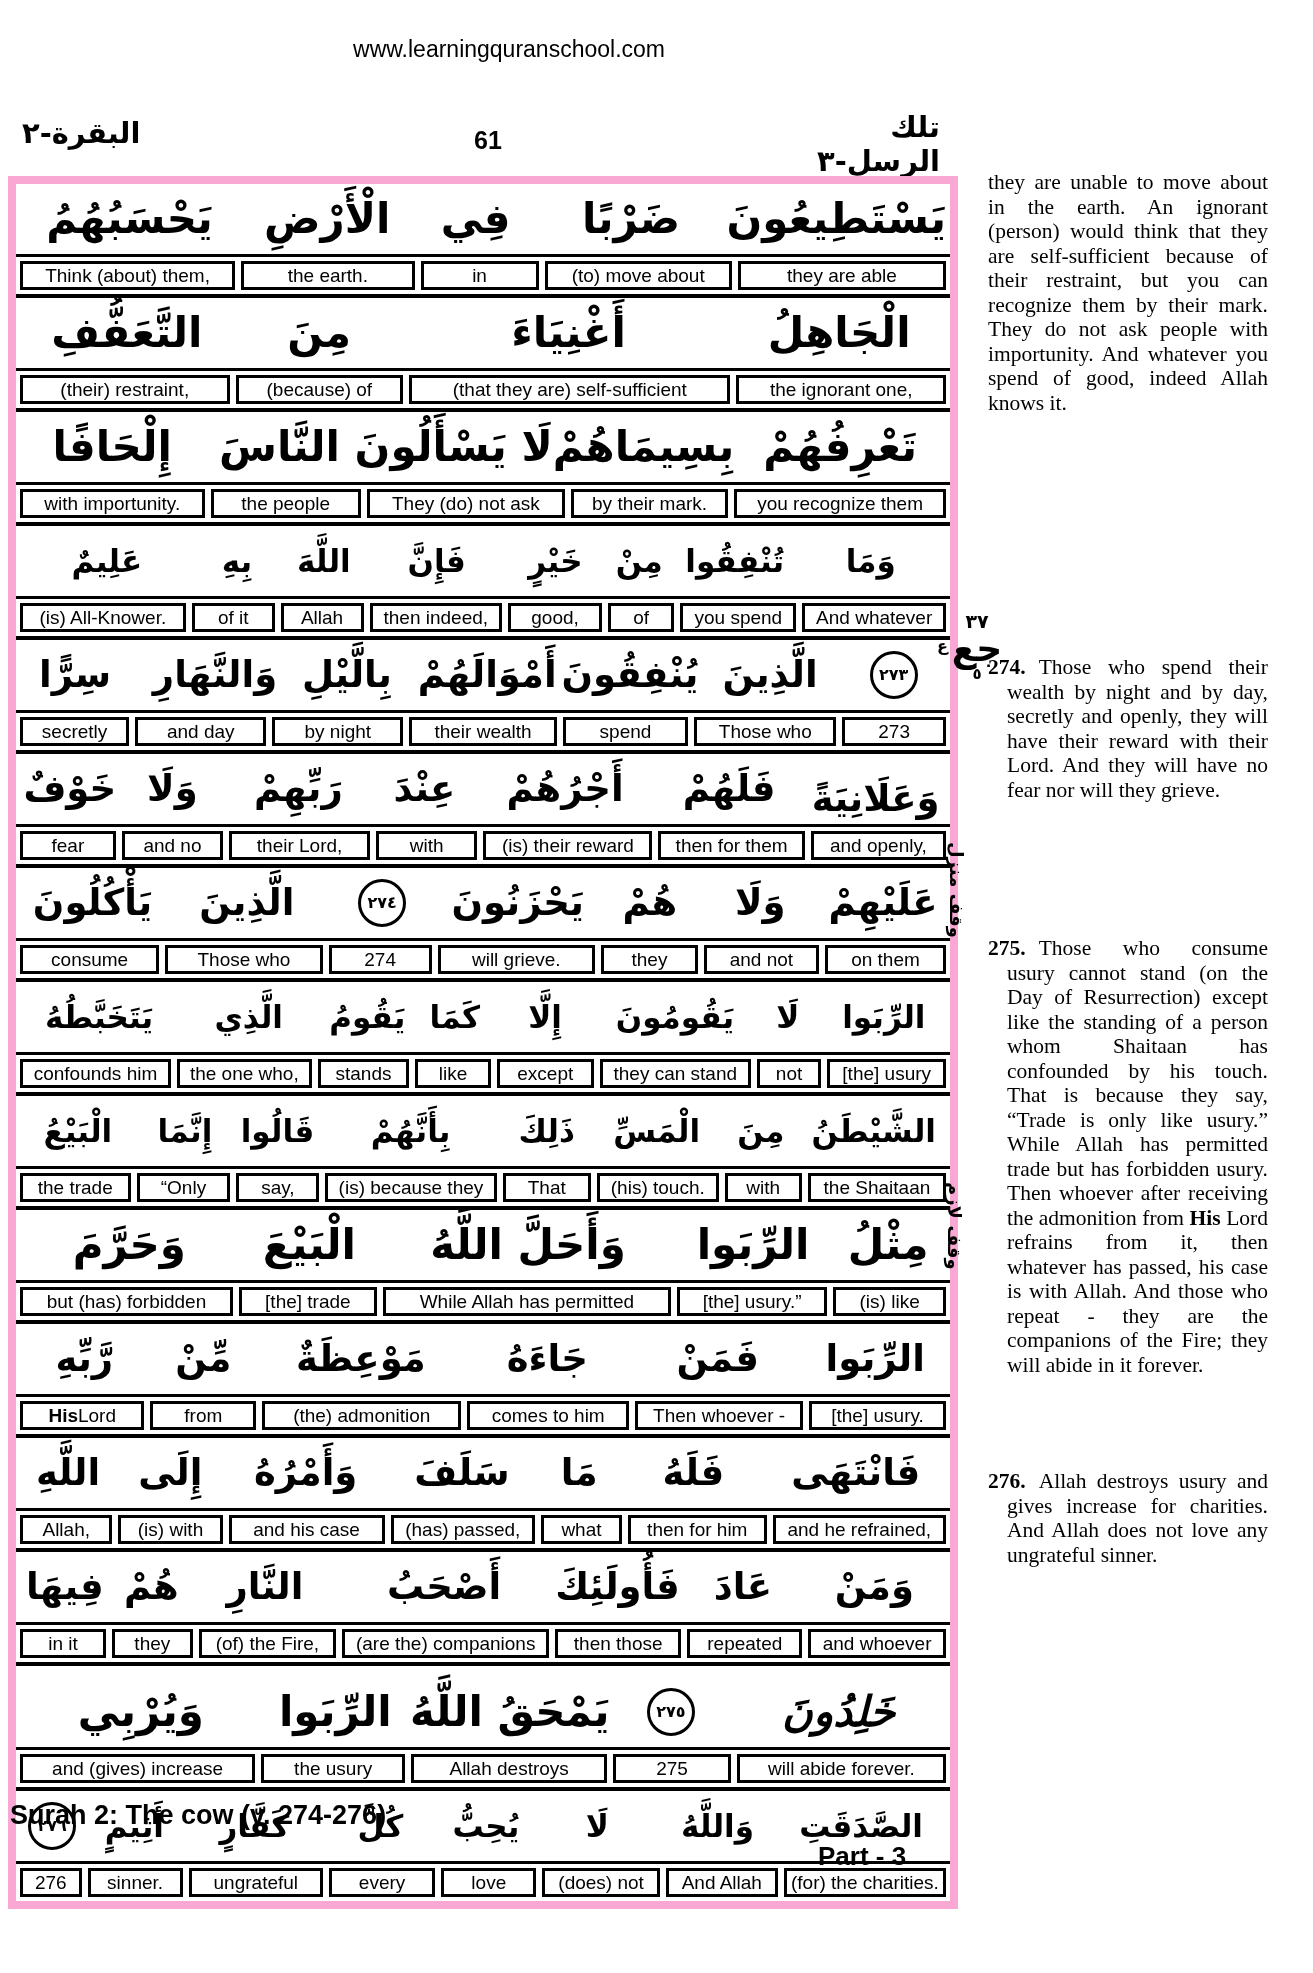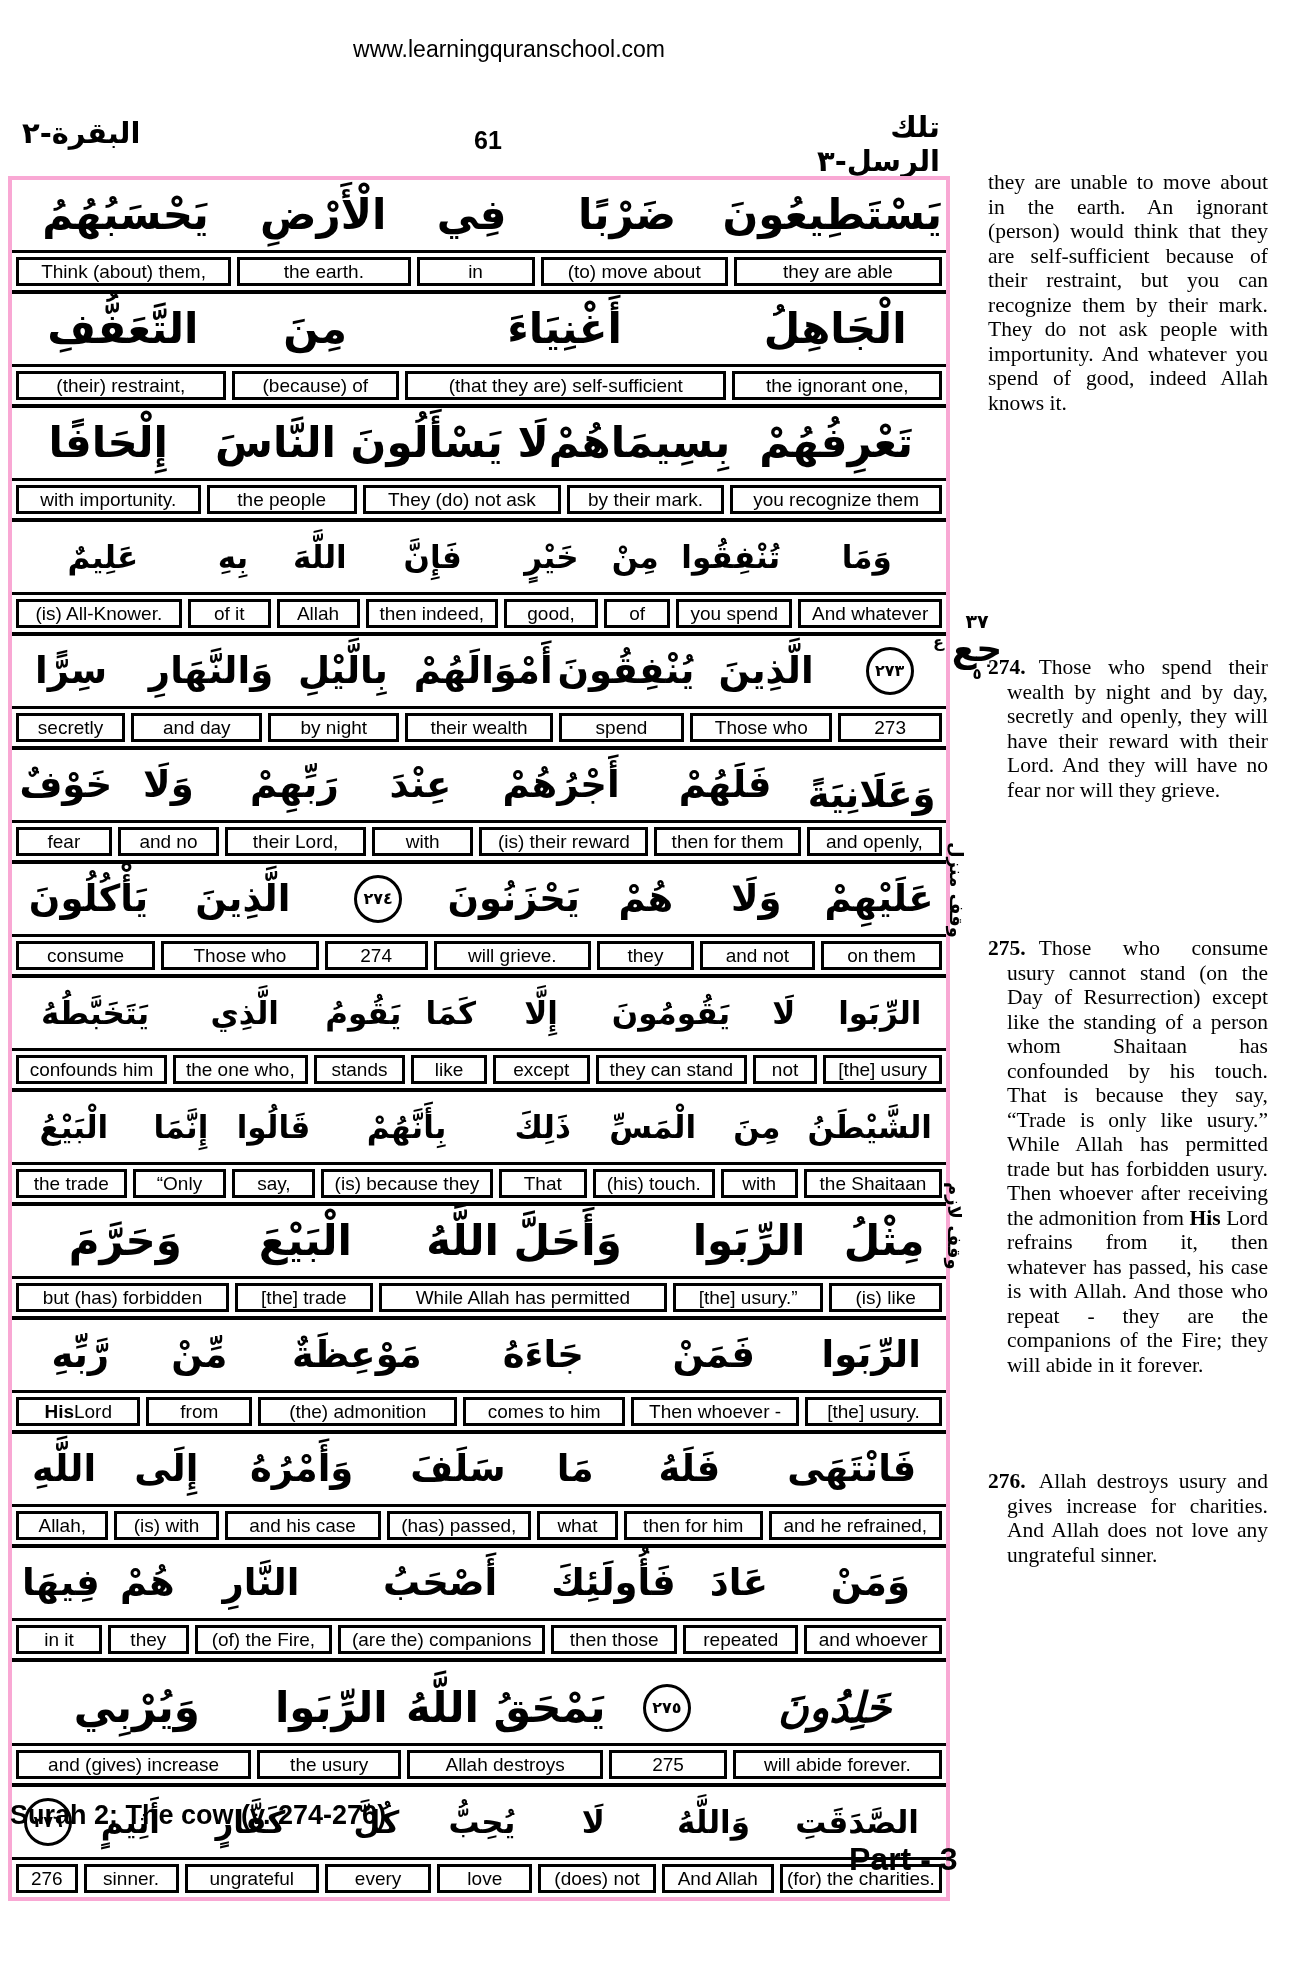--- a/index.html
+++ b/index.html
@@ -7,21 +7,21 @@
         font-family:"Liberation Sans",sans-serif;overflow:hidden;}
 
   
   .url{position:absolute;top:36px;left:0;width:1018px;text-align:center;font-size:23px;}
   .hdr-ar{position:absolute;font-family:"DejaVu Sans",sans-serif;font-weight:bold;font-size:29px;direction:rtl;}
   #hdr-left{left:22px;top:116px;}
   #hdr-right{left:768px;top:110px;width:172px;text-align:right;}
   #pagenum{position:absolute;left:428px;top:126px;width:120px;text-align:center;font-weight:bold;font-size:25px;}
 
   
-  #tbl{position:absolute;left:8px;top:176px;width:934px;border:4px solid #f9a8d4;background:#fff;}
+  #tbl{position:absolute;left:8px;top:176px;width:934px;border:8px solid #f9a8d4;background:#fff;}
   .t-row{border-bottom:4px solid #000;}
   .t-row:last-child{border-bottom:none;}
   .ar-strip{display:flex;align-items:center;height:66px;border-bottom:3px solid #000;padding:2px 4px;direction:ltr;}
   .ar-cell{display:flex;align-items:center;justify-content:center;position:relative;
            font-family:"DejaVu Sans",sans-serif;font-weight:bold;line-height:1.05;white-space:nowrap;}
   .en-strip{display:flex;padding:2px 1px;direction:ltr;}
   .en-wrap{display:flex;padding:2px 3px;min-width:0;}
   .en-box{border:3px solid #000;flex:1;display:flex;align-items:center;justify-content:center;
           font-size:19px;height:23px;white-space:nowrap;overflow:hidden;padding:0 2px;}
   .vcirc{width:42px;height:42px;border:3px solid #000;border-radius:50%;display:flex;align-items:center;
@@ -44,21 +44,21 @@
          font-size:21.5px;line-height:24.5px;text-align:justify;}
   .verse{padding-left:19px;text-indent:-19px;}
   .vnum{font-weight:bold;margin-right:13px;}
   .seg-b{font-weight:bold;}
   #v-274{margin-top:240px;}
   #v-275{margin-top:134px;}
   #v-276{margin-top:92px;}
 
   
   #footL{position:absolute;left:10px;top:1800px;font-weight:bold;font-size:27px;}
-  #footR{position:absolute;left:849px;top:1841px;font-weight:bold;font-size:32px;}
+  #footR{position:absolute;left:818px;top:1841px;font-weight:bold;font-size:26px;}
 </style>
 </head>
 <body>
 
 <div id="page">
   <div class="url">www.learningquranschool.com</div>
 
   <div class="hdr-ar" id="hdr-left">البقرة-٢</div>
   <div id="pagenum">61</div>
   <div class="hdr-ar" id="hdr-right">تلك الرسل-٣</div>

